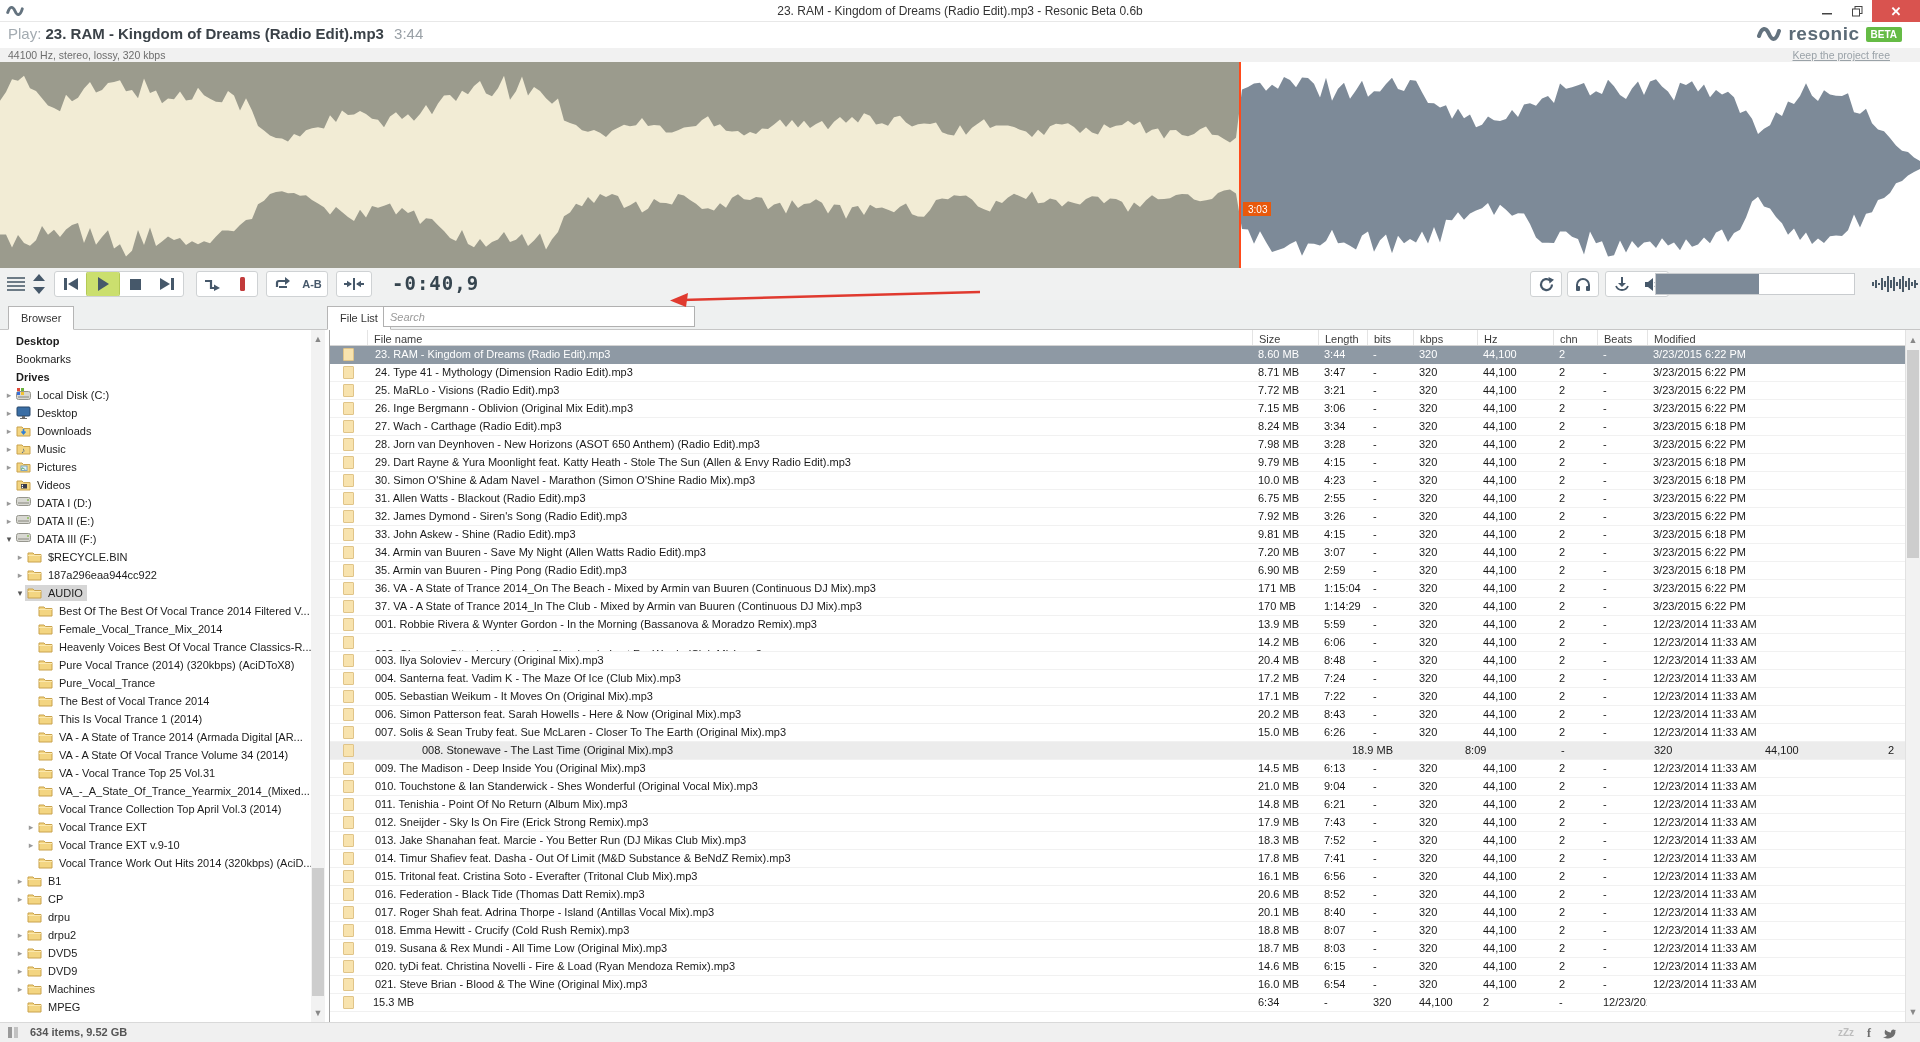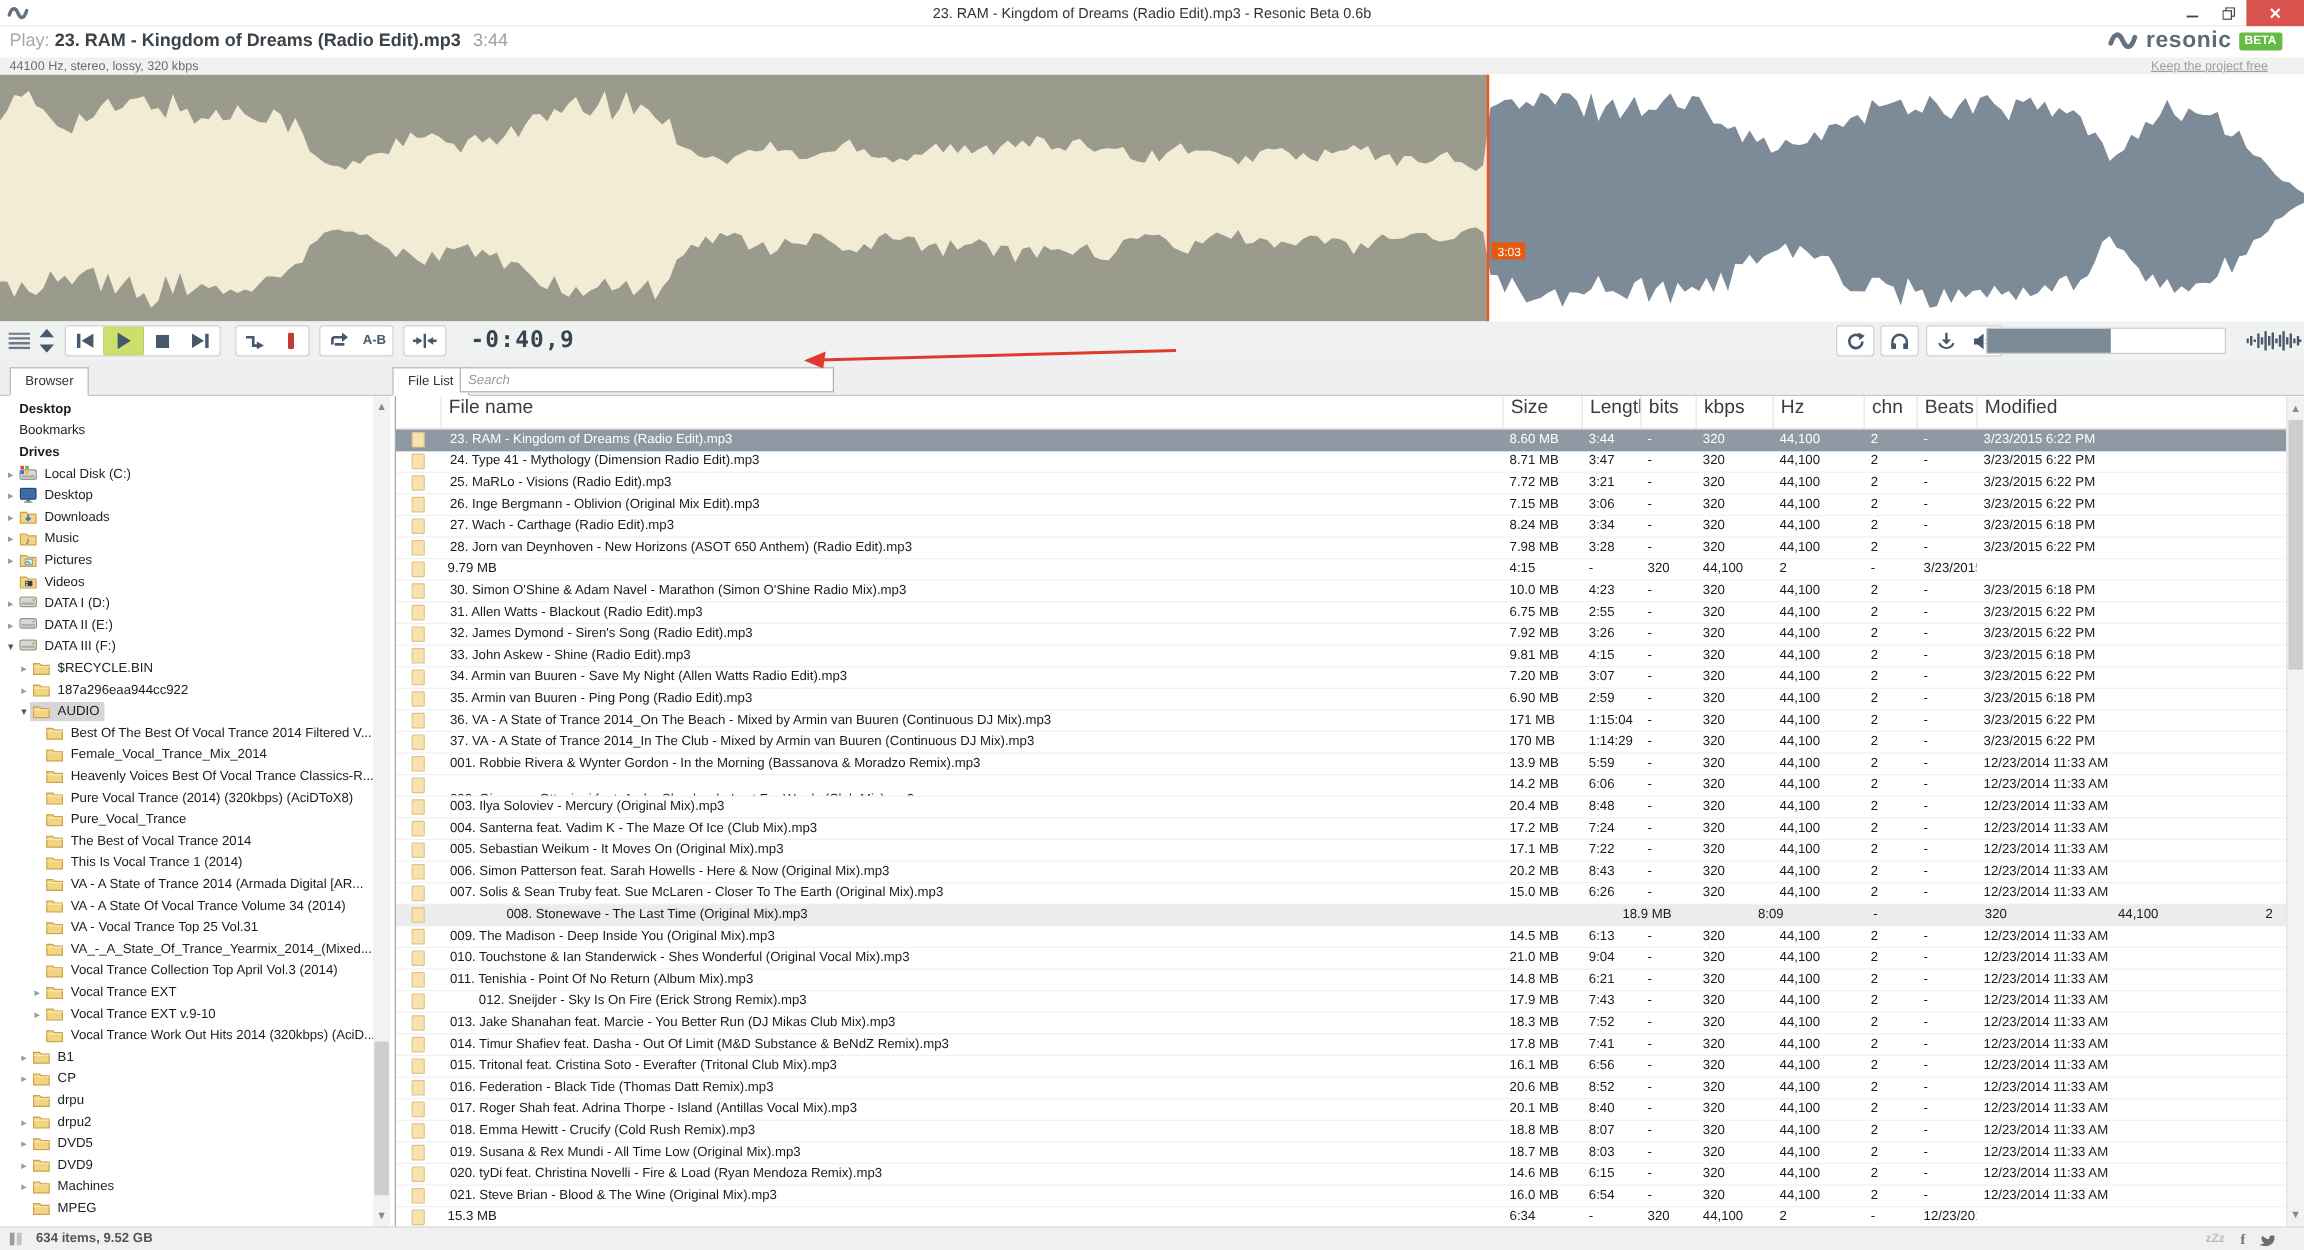--- a/index.html
+++ b/index.html
@@ -49,21 +49,21 @@
   .srow .sic{width:16px;height:14px;margin-right:5px;flex:none;position:relative;}
   .srow .hdr{font-weight:bold;}
   .srow .ibox{display:flex;align-items:center;padding:1px 4px 1px 2px;}
   .srow.selected .ibox{background:#d6d6d6;}
   .vscroll{position:absolute;background:#f2f2f2;}
   .vthumb{position:absolute;background:#cdcdcd;left:1px;right:1px;}
   .chev{position:absolute;left:0;right:0;text-align:center;font-size:9px;color:#888;}
   
   .content{position:absolute;left:330px;top:330px;width:1590px;height:692px;background:#fff;overflow:hidden;}
   .thead,.trow{display:grid;grid-template-columns:37px 885px 66px 49px 46px 64px 76px 44px 50px auto;}
-  .thead{height:28px;line-height:19px;border-bottom:1px solid #d4d4d4;font-size:16px;color:#3c3c3c;}
+  .thead{height:16px;line-height:19px;border-bottom:1px solid #d4d4d4;font-size:11px;color:#3c3c3c;}
   .thead .th{padding-left:6px;border-left:1px solid #e4e4e4;overflow:hidden;white-space:nowrap;}
   .thead .th.first{border-left:none;padding-left:8px;}
   .trow{height:18px;line-height:17px;font-size:11px;color:#1a1a1a;border-bottom:1px solid #f1f1f1;}
   .trow>div{padding-left:6px;overflow:hidden;white-space:nowrap;}
   .trow .fic{padding:0;display:flex;align-items:center;justify-content:center;}
   .ficon{width:11px;height:13px;background:#f8e3ae;border:1px solid #e0c488;border-radius:1px;}
   .trow.selected{background:#8e99a4;color:#fff;border-bottom-color:#8e99a4;}
   .trow.hover{background:#ececec;gap:47px;}
   
   .statusbar{position:absolute;left:0;top:1022px;width:1920px;height:20px;background:#f0f0f0;border-top:1px solid #d9d9d9;font-size:11px;color:#555;}
@@ -826,20 +826,21 @@
         <div>320</div>
         <div>44,100</div>
         <div>2</div>
         <div>-</div>
         <div>3/23/2015 6:22 PM</div>
       </div>
       <div class="trow">
         <div class="fic">
           <span class="ficon"></span>
         </div>
+        <div style="padding-left: 8px;">29. Dart Rayne &amp; Yura Moonlight feat. Katty Heath - Stole The Sun (Allen &amp; Envy Radio Edit).mp3</div>
         <div>9.79 MB</div>
         <div>4:15</div>
         <div>-</div>
         <div>320</div>
         <div>44,100</div>
         <div>2</div>
         <div>-</div>
         <div>3/23/2015 6:18 PM</div>
       </div>
       <div class="trow">
@@ -1105,21 +1106,21 @@
         <div>320</div>
         <div>44,100</div>
         <div>2</div>
         <div>-</div>
         <div>12/23/2014 11:33 AM</div>
       </div>
       <div class="trow">
         <div class="fic">
           <span class="ficon"></span>
         </div>
-        <div style="padding-left: 8px; margin-left: 24px;">012. Sneijder - Sky Is On Fire (Erick Strong Remix).mp3</div>
+        <div style="padding-left: 8px;">012. Sneijder - Sky Is On Fire (Erick Strong Remix).mp3</div>
         <div>17.9 MB</div>
         <div>7:43</div>
         <div>-</div>
         <div>320</div>
         <div>44,100</div>
         <div>2</div>
         <div>-</div>
         <div>12/23/2014 11:33 AM</div>
       </div>
       <div class="trow">

